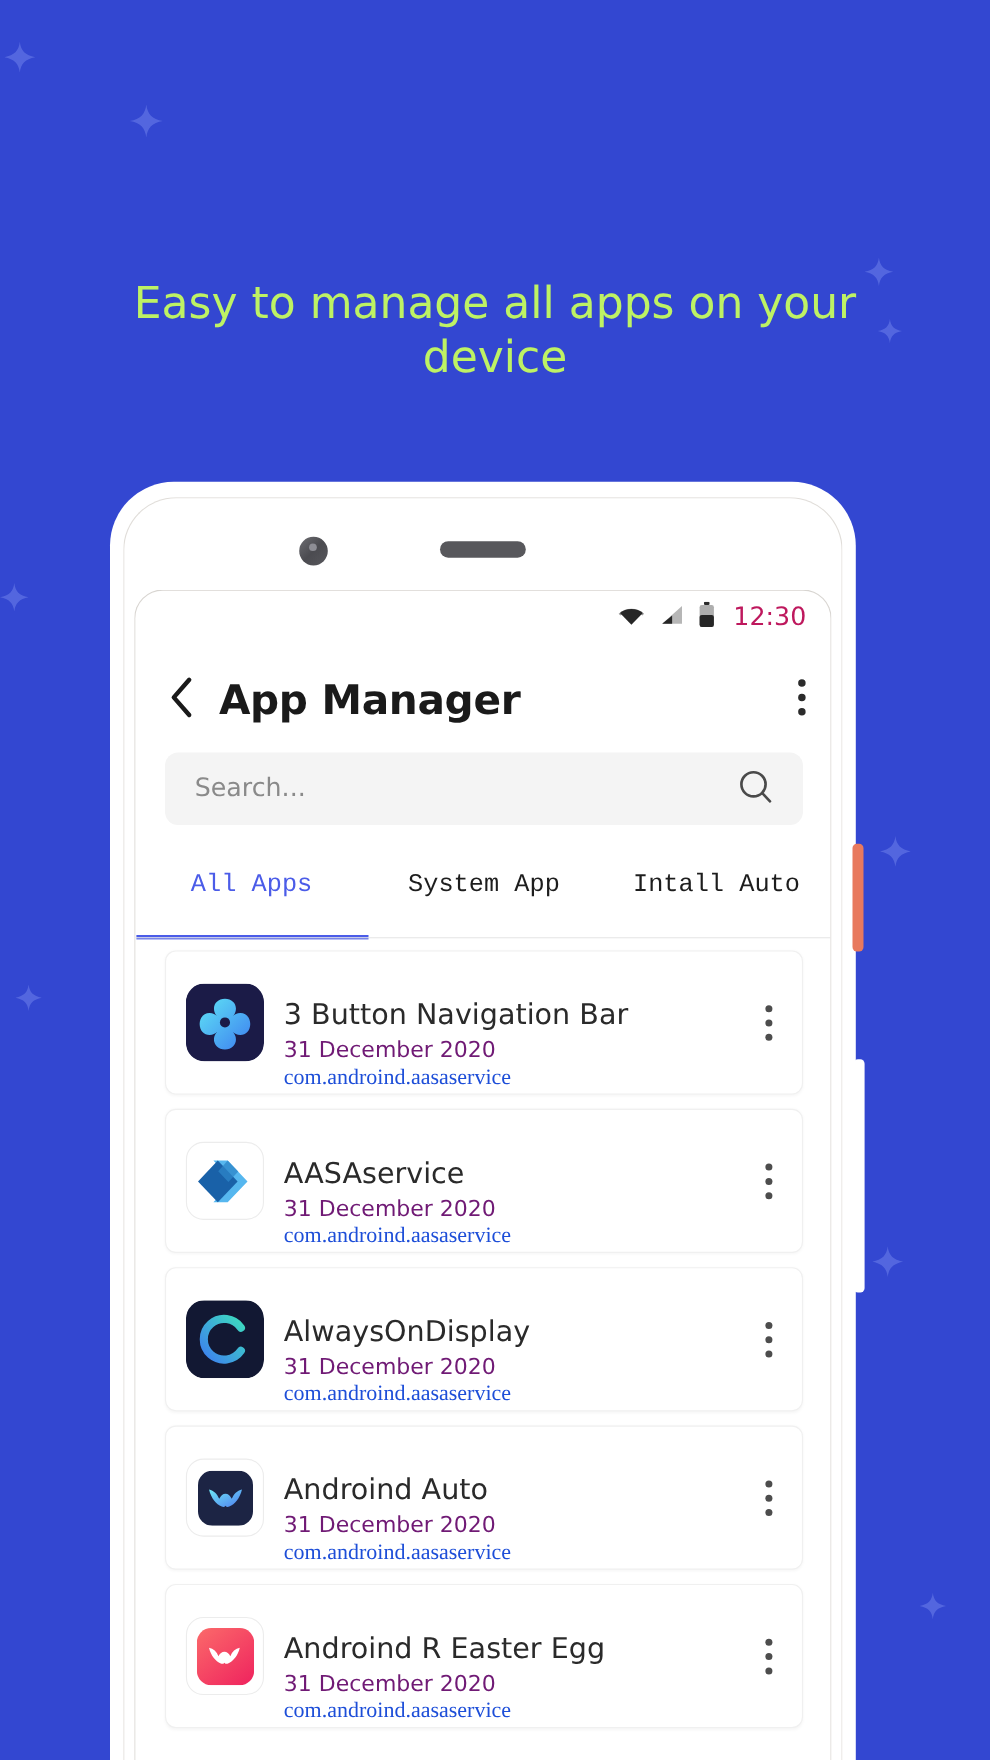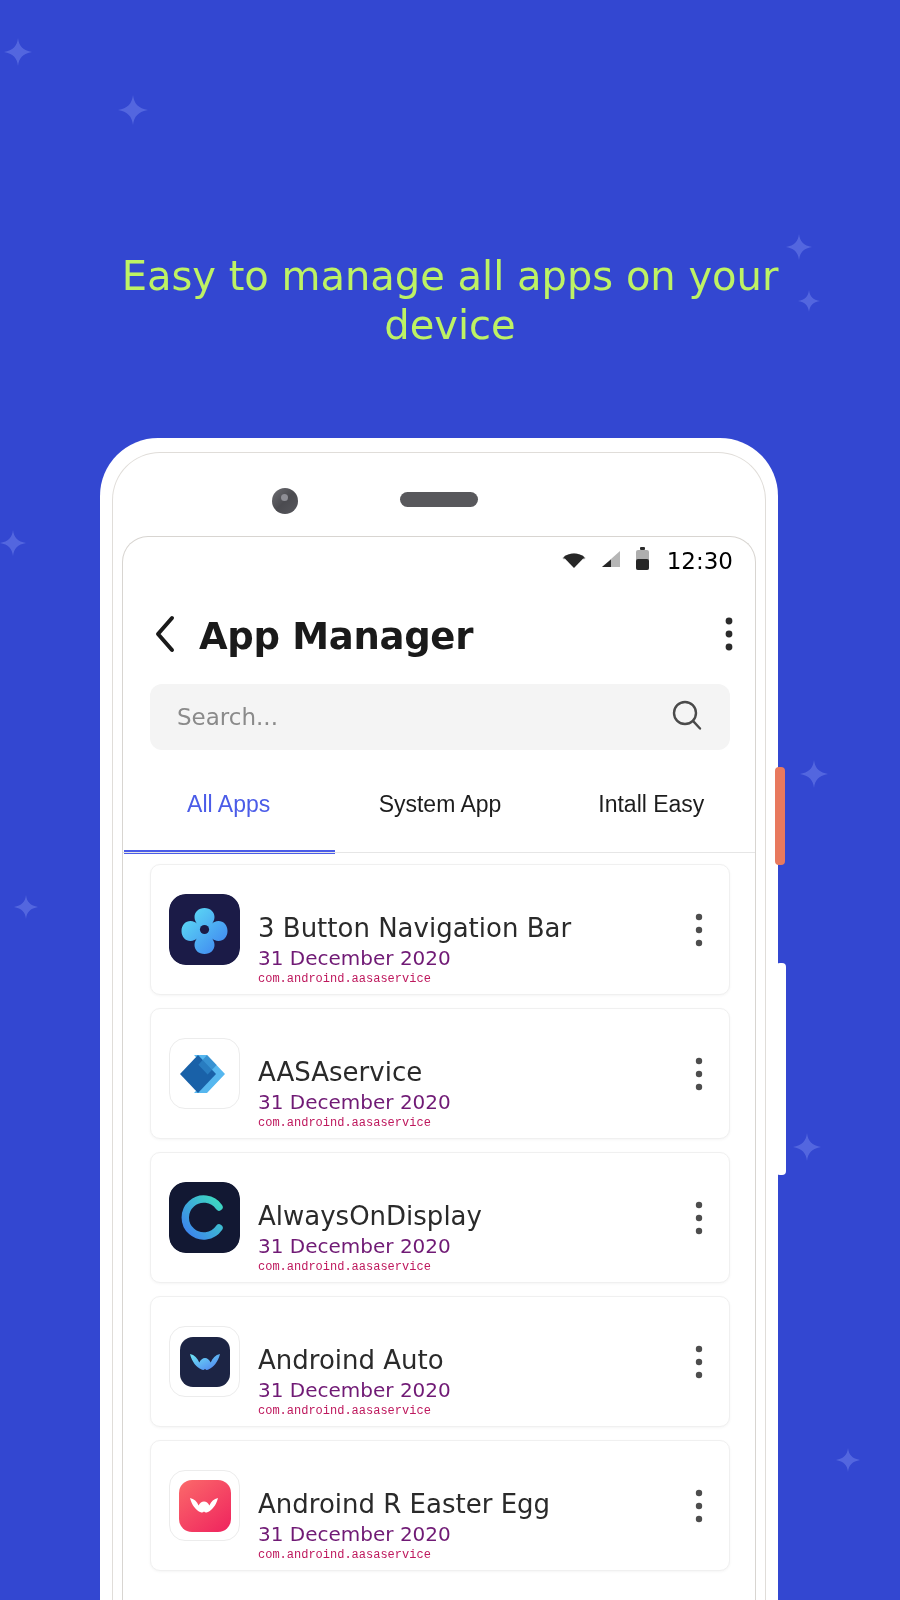--- a/index.html
+++ b/index.html
@@ -98,21 +98,21 @@
     overflow:hidden;
   }
 
   
   #status-bar {
     position:absolute; left:0; top:0; width:634px; height:48px;
     display:flex; align-items:center; justify-content:flex-end;
     padding-right:24px; gap:13px;
   }
   #status-time {
-    font-size:23px; color:#000000; font-weight:400;
+    font-size:23px; color:#be185d; font-weight:400;
     font-family:"DejaVu Sans", sans-serif;
     margin-left:4px;
   }
 
   
   #app-bar {
     position:absolute; left:4px; top:60px; width:634px; height:78px;
     display:flex; align-items:center;
   }
   #back-icon { margin-left:26px; display:block; }
@@ -141,21 +141,21 @@
   #search-icon { margin-right:26px; display:block; }
 
   
   #tabs {
     position:absolute; left:0; top:240px; width:634px; height:75px;
     display:flex; align-items:flex-start;
   }
   .tab {
     flex:1; text-align:center; padding-top:14px;
     font-size:23px;
-    font-family:Liberation Sans, sans-serif;
+    font-family:Liberation Mono, monospace;
     color:#1d1d1d;
     cursor:pointer;
   }
   .tab.active { color:#4b5ce8; }
   #tab-underline {
     position:absolute; left:1px; top:313px;
     width:211px; height:4px; background:#4b5ce8;
   }
   #tabs-divider {
     position:absolute; left:0; top:315px; width:634px; height:1px;
@@ -190,22 +190,22 @@
   .app-name {
     font-size:26px; color:#2a2a2a; line-height:1.18;
     font-family:"DejaVu Sans", sans-serif;
     white-space:nowrap; overflow:hidden;margin-top:40px;
   }
   .app-date {
     font-size:20px; color:#701a75; margin-top:3px;
     font-family:"DejaVu Sans", sans-serif;
   }
   .app-pkg {
-    font-size:12px; color:#be185d; margin-top:2px;
-    font-family:Liberation Mono, monospace;
+    font-size:20px; color:#1d4ed8; margin-top:2px;
+    font-family:Liberation Serif, serif;
   }
   .app-menu { margin-right:26px; flex:none; cursor:pointer; }
   .app-menu svg { display:block; }
 </style>
 </head>
 <body>
 
 <div id="stage">
 
   <div class="sparkle" style="left:4px;top:38px;">
@@ -311,21 +311,21 @@
         <svg width="34" height="34" viewBox="0 0 34 34">
           <circle cx="15" cy="15" r="11" stroke="#4a4a4a" stroke-width="2.4" fill="none"></circle>
           <path d="M23.4 23.4L30 30.5" stroke="#4a4a4a" stroke-width="2.4" fill="none" stroke-linecap="round"></path>
         </svg>
       </span>
     </div>
 
     <div id="tabs">
       <div class="tab active">All Apps</div>
       <div class="tab">System App</div>
-      <div class="tab">Intall Easy</div>
+      <div class="tab">Intall Auto</div>
     </div>
     <div id="tab-underline"></div>
     <div id="tabs-divider"></div>
 
     <div id="app-list">
 
       <div class="app-card">
         <div class="app-icon-wrap plain">
           <svg width="71" height="71" viewBox="0 0 71 71">
             <defs>

